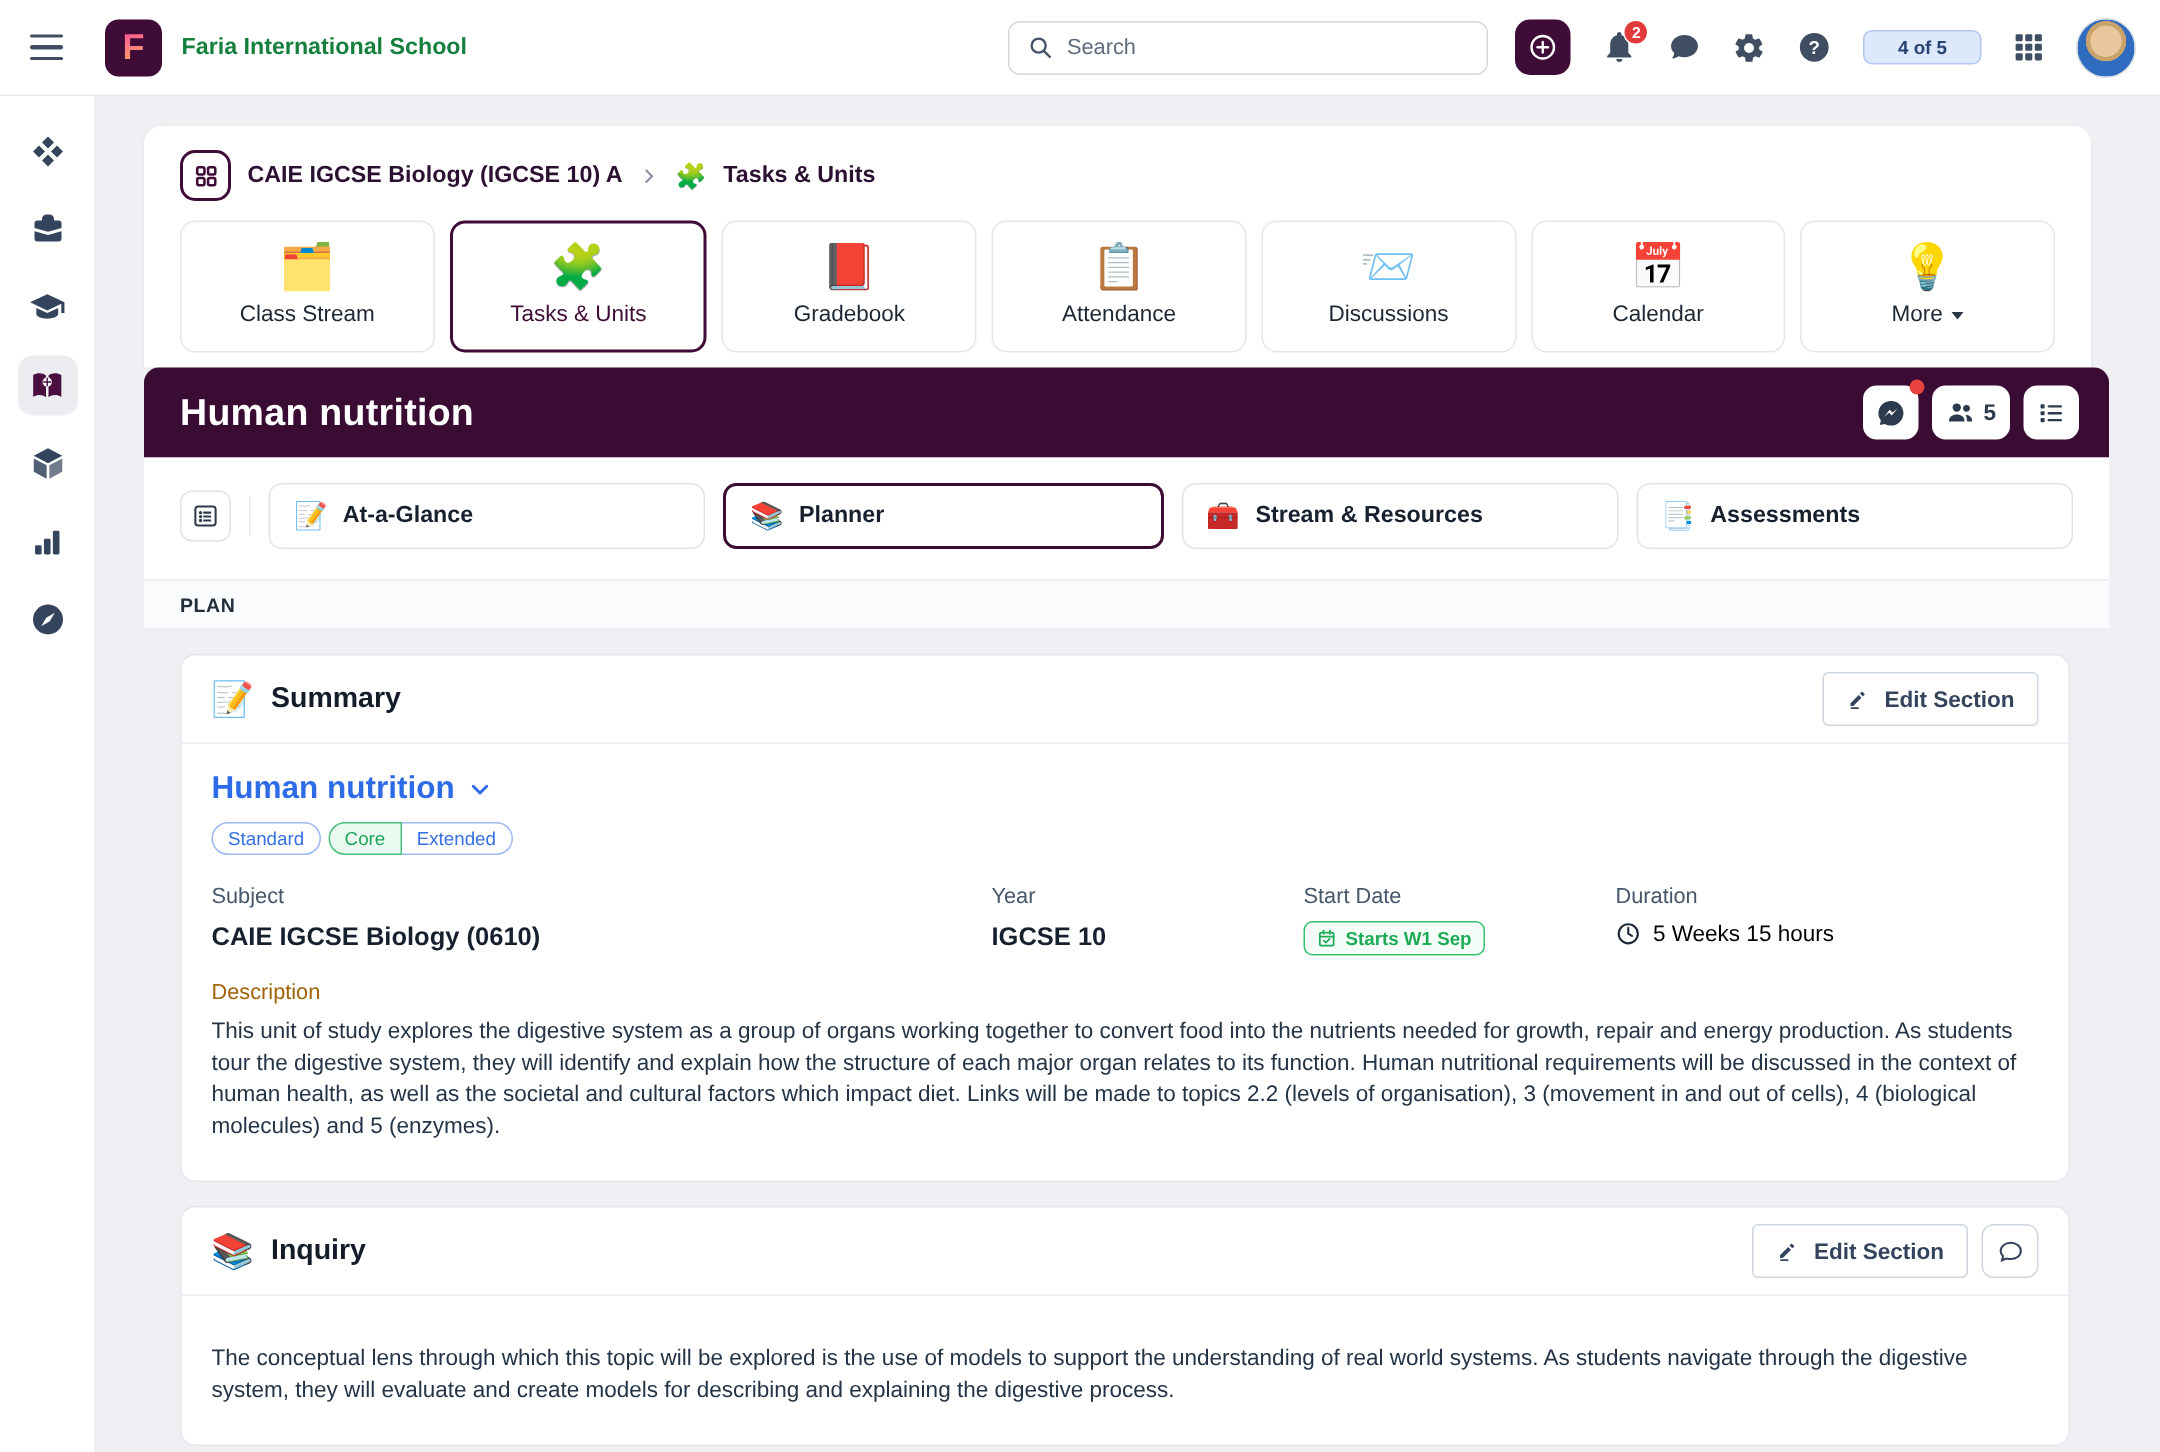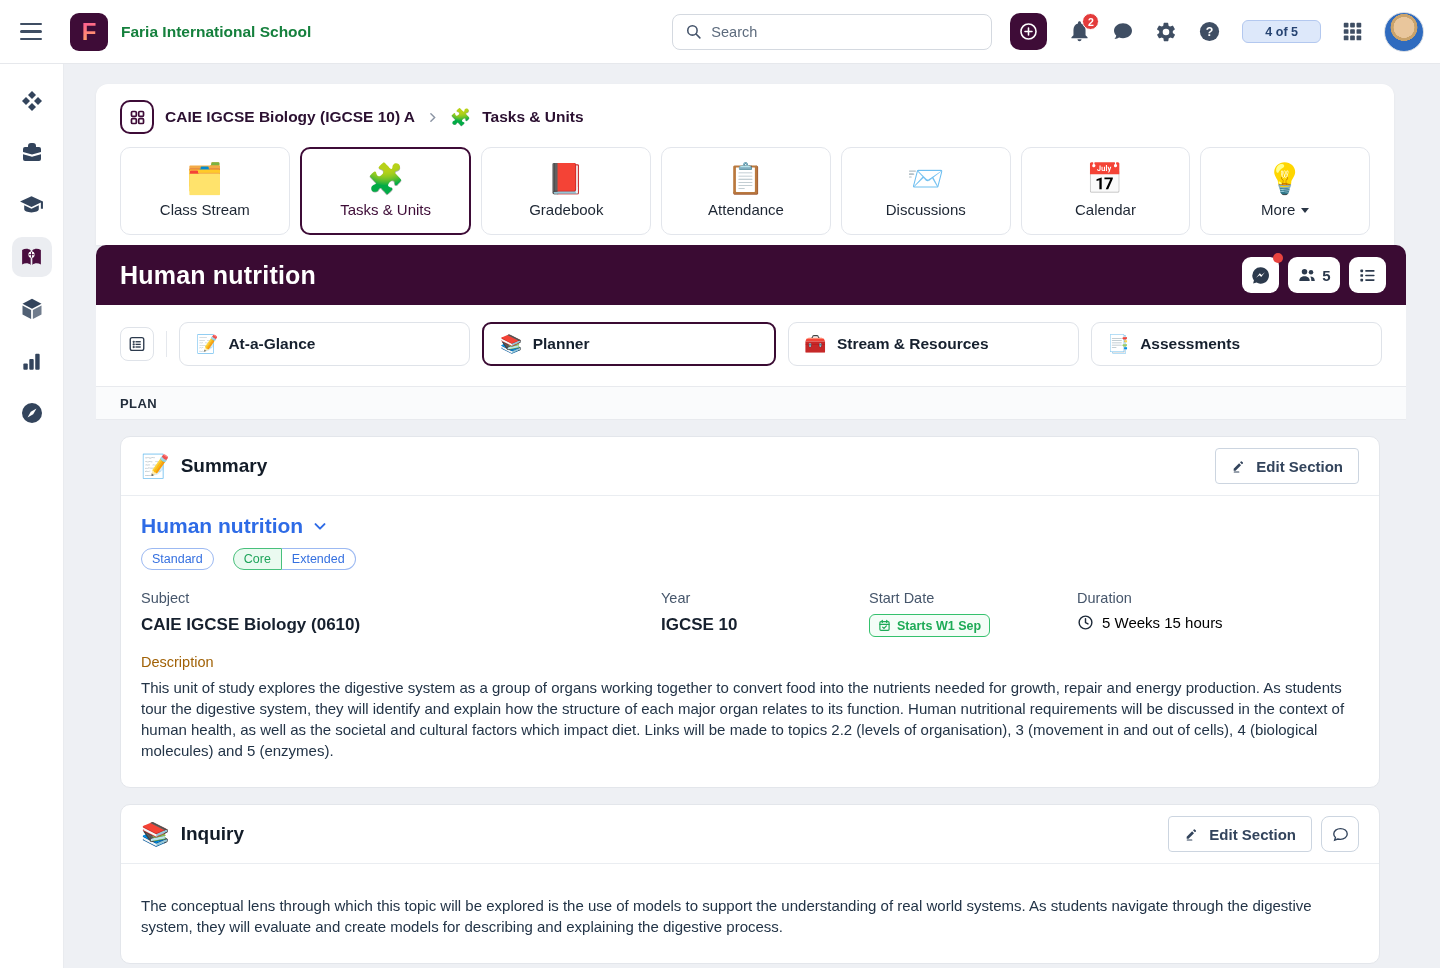--- a/index.html
+++ b/index.html
@@ -95,21 +95,21 @@
   .card-head h2 { font-size:19px; font-weight:bold; color:#131c28; }
   .head-actions { margin-left:auto; display:flex; gap:9px; }
   .edit-btn { height:36px; border:1px solid #ccd5e0; border-radius:4px; background:#fff; padding:0 15px;
     display:flex; align-items:center; gap:9px; font-size:15px; font-weight:bold; color:#33445c; cursor:pointer;
     font-family:inherit; }
   .comment-btn { width:38px; height:36px; border:1px solid #ccd5e0; border-radius:8px; background:#fff;
     display:flex; align-items:center; justify-content:center; color:#33445c; cursor:pointer; }
   .card-body { padding:18px 20px 26px; }
 
   .unit-title { display:flex; align-items:center; gap:8px; color:#2e6be6; font-size:21px; font-weight:bold; cursor:pointer; width:max-content; }
-  .badges { display:flex; align-items:center; margin-top:10px; gap:19px; }
+  .badges { display:flex; align-items:center; margin-top:10px; gap:5px; }
   .pill { height:22px; display:flex; align-items:center; padding:0 10px; font-size:12.5px; border-radius:12px; }
   .pill.blue { border:1px solid #9cb9f2; color:#3570e0; background:#fff; }
   .pill-group { display:flex; }
   .pill-group .pill { border-radius:0; }
   .pill-group .pill:first-child { border-radius:12px 0 0 12px; }
   .pill-group .pill:last-child { border-radius:0 12px 12px 0; border-left:none; }
   .pill.green { border:1px solid #48c07c; color:#1ea45a; background:#eafaf0; }
 
   .fields { display:grid; grid-template-columns:520px 208px 208px 1fr; margin-top:20px; }
   .f-label { font-size:14.5px; color:#46566b; }

